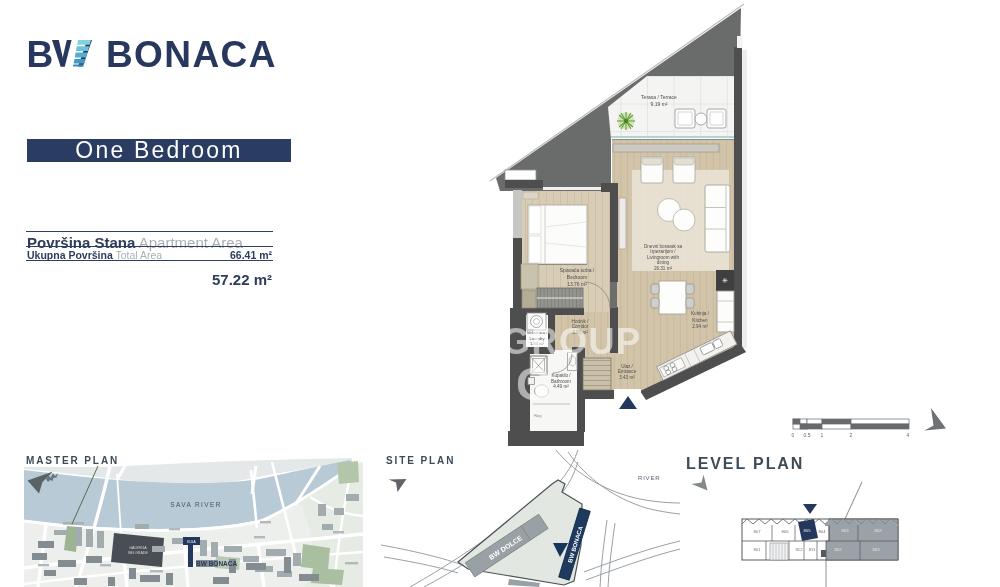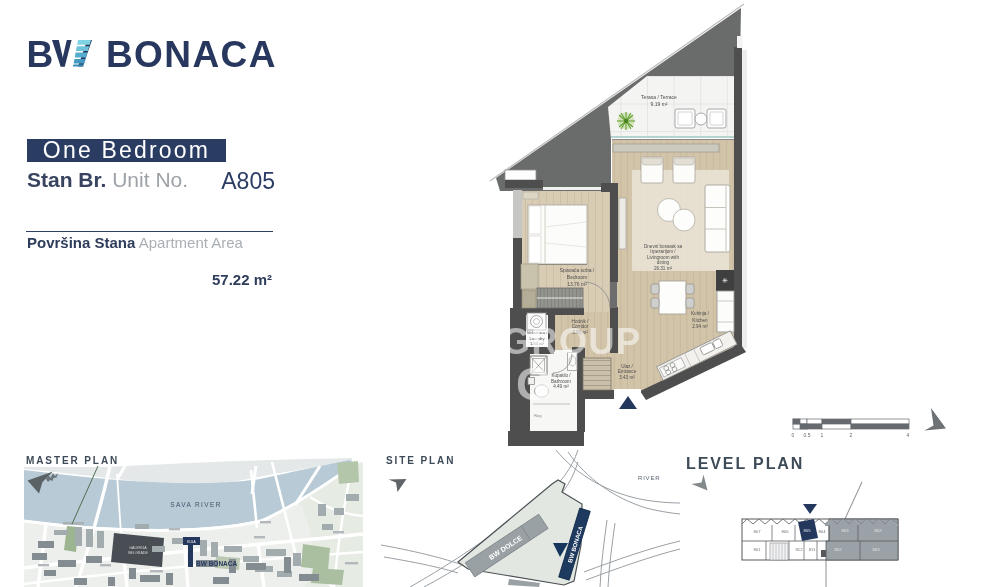--- a/index.html
+++ b/index.html
@@ -20,33 +20,32 @@
       <path d="M50,27.6 L54.8,27.6 L64,1 L59.2,1 Z" fill="#27375d"></path>
       <path d="M50,1 L63,1 L61.6,5.8 L49.1,5.8 Z" fill="#7fd3e2"></path>
       <path d="M48.8,7.3 L61.2,7.3 L59.8,12.1 L47.9,12.1 Z" fill="#6ec3da"></path>
       <path d="M47.6,13.6 L59.3,13.6 L58,18.4 L46.8,18.4 Z" fill="#55add0"></path>
       <path d="M46.5,19.9 L57.6,19.9 L56.3,24.4 L45.7,24.4 Z" fill="#4499c2"></path>
       <path d="M45.4,25.6 L55.9,25.6 L55.3,27.6 L44.9,27.6 Z" fill="#3a8cb8"></path>
       <text x="78" y="27.5" font-size="37" font-weight="bold" fill="#27375d" style="letter-spacing:1.4px">BONACA</text>
     </svg>
   </div>
 
-  <div class="abs" style="left:27px;top:139px;width:199px;height:23px;background:#2b3c62;
+  <div class="abs" style="left:27px;top:139px;width:264px;height:23px;background:#2b3c62;
        color:#fff;font-size:23px;font-weight:400;text-align:center;line-height:23px;letter-spacing:2.2px;">One Bedroom</div>
 
-  <div class="abs" style="left:27px;top:168px;width:248px;height:24px;font-size:21px;">
-    <span style="color:#37435f;font-weight:bold;">Stan Br.</span>
-    <span style="color:#9ca2a8;"> Unit No.</span>
-    <span style="color:#2b3c62;position:absolute;right:0;font-size:23px;">A805</span>
-  </div>
 
   <div class="abs" style="left:26px;top:231px;width:247px;">
     <div style="border-top:1.5px solid #2e3f63;height:13.5px;position:relative;font-size:15px;">
       <span style="position:absolute;left:1px;top:2px;"><b style="color:#2f3d5c;">Površina Stana</b> <span style="color:#aaafb5;">Apartment Area</span></span>
       <span style="position:absolute;right:1px;top:2px;color:#2f3d5c;font-weight:bold;margin-top:37px;">57.22 m²</span>
+    </div>
+    <div style="border-top:1.5px solid #2e3f63;height:13.5px;border-bottom:1.5px solid #2e3f63;position:relative;font-size:10.5px;">
+      <span style="position:absolute;left:1px;top:2px;"><b style="color:#2f3d5c;">Ukupna Površina</b> <span style="color:#aaafb5;">Total Area</span></span>
+      <span style="position:absolute;right:1px;top:2px;color:#2f3d5c;font-weight:bold;">66.41 m²</span>
     </div>
   </div>
 
   <div class="abs" style="left:26px;top:455px;font-size:10px;font-weight:600;letter-spacing:1.9px;color:#3d4a57;">MASTER PLAN</div>
   <div class="abs" style="left:386px;top:455px;font-size:10px;font-weight:700;letter-spacing:1.9px;color:#3d4a57;">SITE PLAN</div>
   <div class="abs" style="left:686px;top:455px;font-size:16px;font-weight:600;letter-spacing:1.9px;color:#3d4a57;">LEVEL PLAN</div>
 
   <svg class="abs" style="left:0;top:0;" width="1000" height="587" viewBox="0 0 1000 587">
 
     <g id="floorplan">

